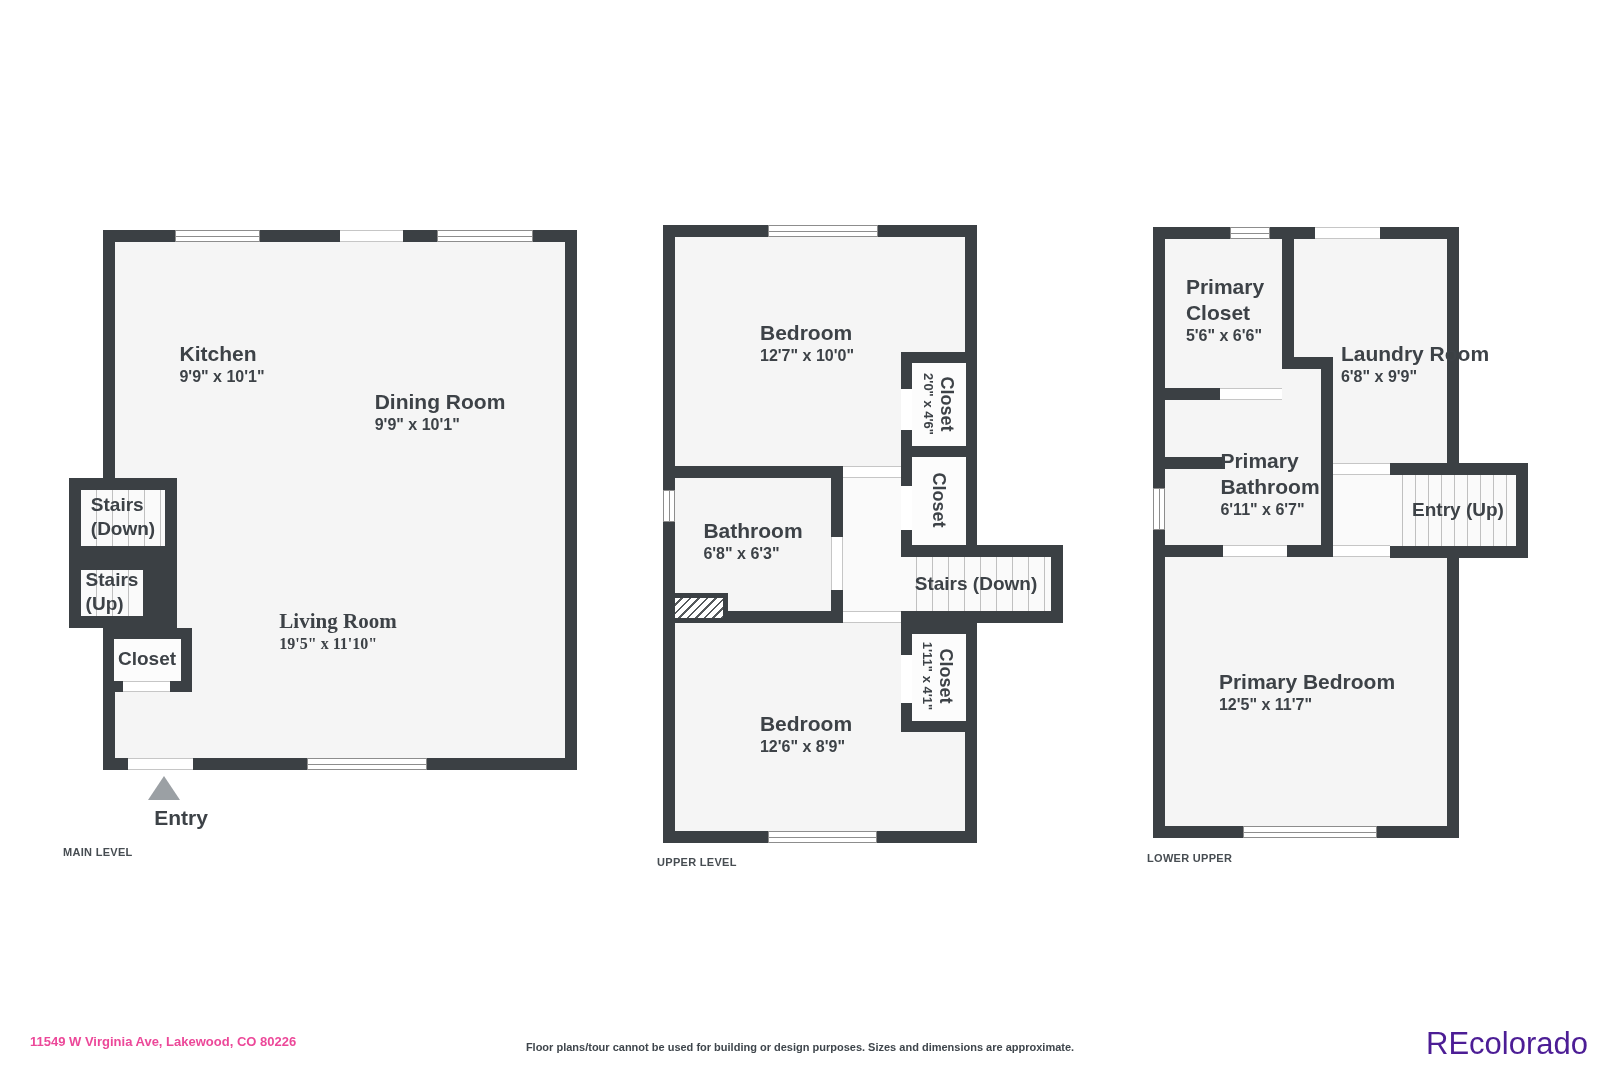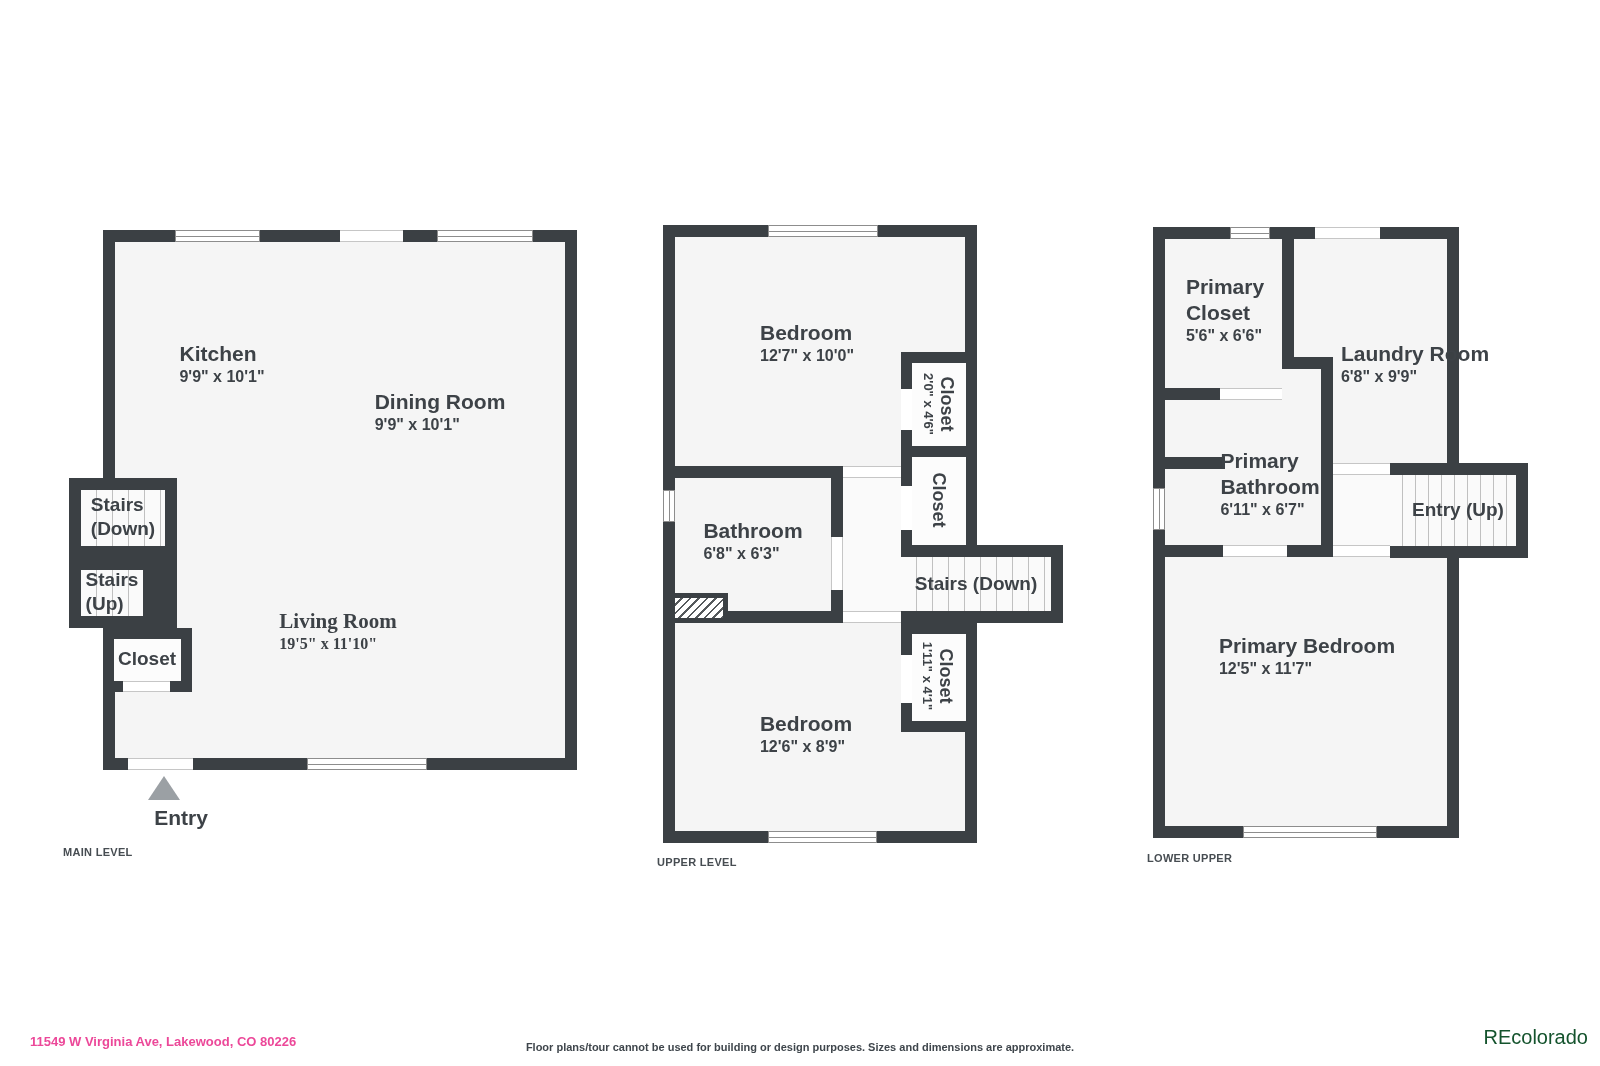--- a/index.html
+++ b/index.html
@@ -25,21 +25,21 @@
   .lbl .name{display:block;font-size:21px;line-height:26px;}
   .lbl .dims{display:block;font-size:16px;line-height:20px;}
   .lbl.small .name{font-size:19px;line-height:24px;}
   .vlbl{position:absolute;transform:translate(-50%,-50%) rotate(90deg);text-align:center;color:#3d4247;font-weight:700;white-space:nowrap;}
   .vlbl .name{display:block;font-size:18px;line-height:22px;}
   .vlbl .dims{display:block;font-size:13px;line-height:16px;}
   .level{position:absolute;font-size:11px;font-weight:700;color:#474d52;letter-spacing:.3px;}
   .tri{position:absolute;width:0;height:0;border-left:16px solid transparent;border-right:16px solid transparent;border-bottom:24px solid #9ba0a4;}
   .addr{position:absolute;font-size:13px;font-weight:700;color:#ec4899;}
   .disc{position:absolute;left:800px;transform:translateX(-50%);font-size:11px;font-weight:700;color:#3f464c;}
-  .logo{position:absolute;font-size:20px;color:#14532d;}
+  .logo{position:absolute;font-size:31px;color:#4c1d95;}
 </style>
 </head>
 <body>
 
 <div class="canvas">
 
   <div>
     <div class="outline" style="left:103px;top:230px;width:474px;height:540px;"></div>
 
     <div class="window-h" style="left:175px;top:230px;width:85px;height:12px;"></div>
@@ -183,21 +183,21 @@
       <span class="dims">6'8" x 9'9"</span>
     </div>
     <div class="lbl" style="left:1270px;top:484px;">
       <span class="name">Primary</span>
       <span class="name">Bathroom</span>
       <span class="dims">6'11" x 6'7"</span>
     </div>
     <div class="lbl small" style="left:1458px;top:510px;">
       <span class="name">Entry (Up)</span>
     </div>
-    <div class="lbl" style="left:1307px;top:656px;">
+    <div class="lbl" style="left:1307px;top:692px;">
       <span class="name">Primary Bedroom</span>
       <span class="dims">12'5" x 11'7"</span>
     </div>
     <div class="level" style="left:1147px;top:852px;">LOWER UPPER</div>
   </div>
 
   <div>
     <div class="addr" style="left:30px;top:1034px;">11549 W Virginia Ave, Lakewood, CO 80226</div>
     <div class="disc" style="top:1041px;">Floor plans/tour cannot be used for building or design purposes. Sizes and dimensions are approximate.</div>
     <div class="logo" style="right:12px;top:1026px;">REcolorado</div>

